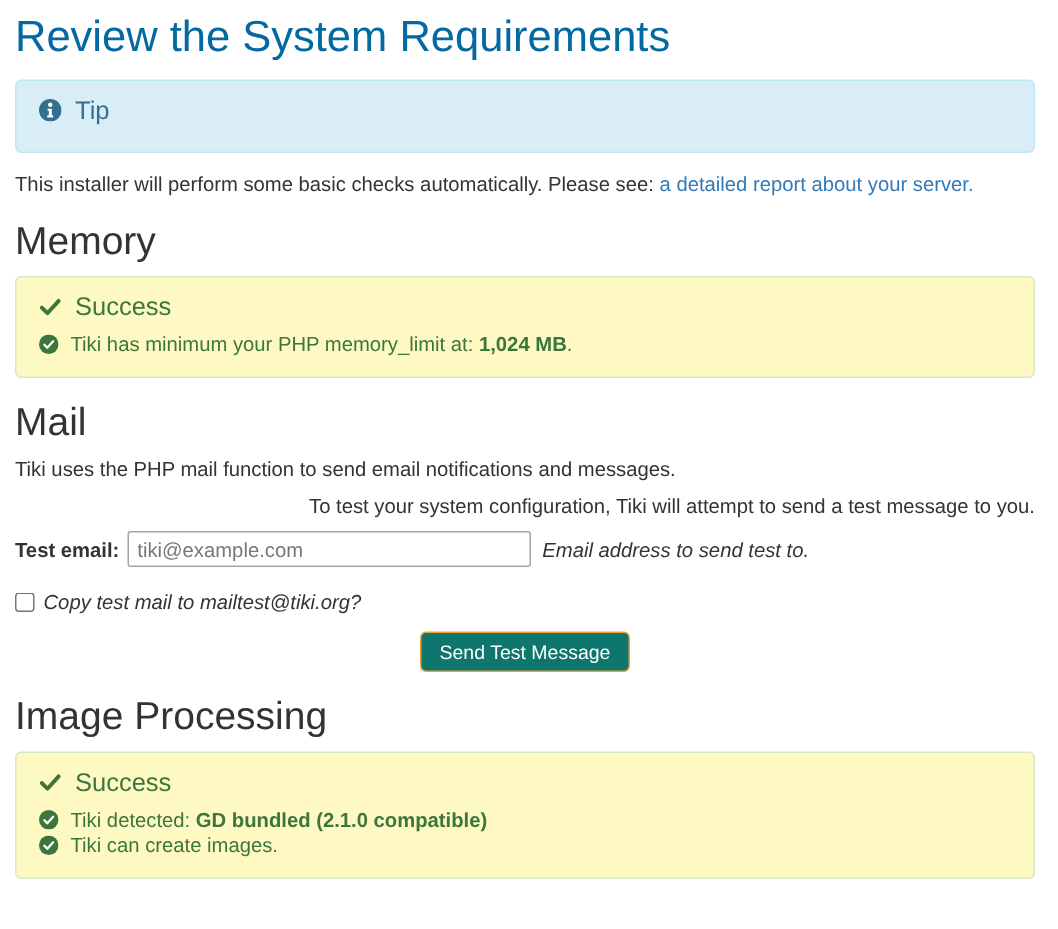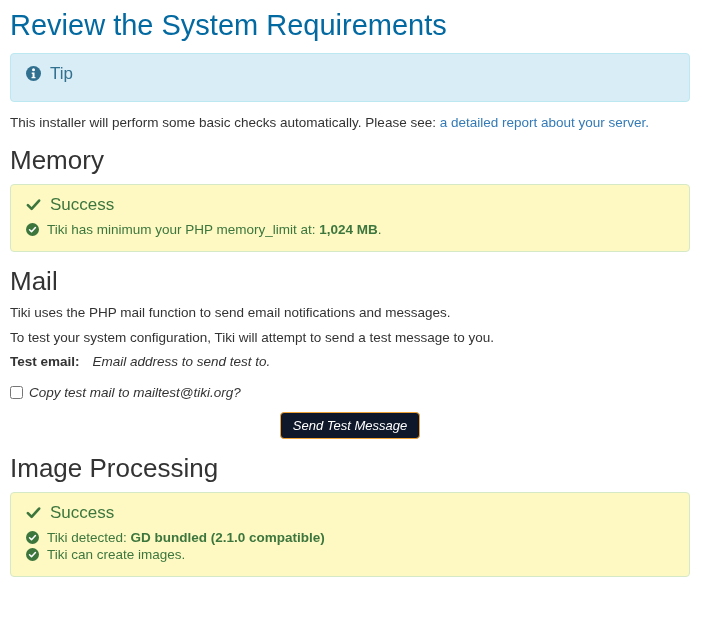--- a/index.html
+++ b/index.html
@@ -34,22 +34,22 @@
   }
   .text-input::placeholder{color:#777;opacity:1;}
   .help-text{font-style:italic;margin-left:8px;text-align:right;}
 
   .checkbox-row{margin-top:16px;display:flex;align-items:center;gap:6px;}
   .cb-label{font-style:italic;}
   input[type="checkbox"]{margin:0;width:13px;height:13px;}
 
   .button-row{margin-top:12px;text-align:center;}
   .btn-warning{
-    background:#0f172a;border:1px solid #eea236;border-radius:4px;color:#fff;
-    font-family:"Liberation Sans",sans-serif;font-size:13px;padding:5px 12px;cursor:pointer;font-style:italic;
+    background:#0f766e;border:1px solid #eea236;border-radius:4px;color:#fff;
+    font-family:"Liberation Sans",sans-serif;font-size:13px;padding:5px 12px;cursor:pointer;
   }
 </style>
 </head>
 <body>
 
 <div class="page">
 
   <h1>Review the System Requirements</h1>
 
   <div class="alert alert-info">
@@ -87,24 +87,25 @@
           </svg>
         </span>
         <span><span>Tiki has minimum your PHP memory_limit at: </span><b>1,024 MB</b><span>.</span></span>
       </li>
     </ul>
   </div>
 
   <h2>Mail</h2>
 
   <p class="body-text" style="margin-top:8px;">Tiki uses the PHP mail function to send email notifications and messages.</p>
-  <p class="body-text" style="margin-top:9px;">To test your system configuration, Tiki will attempt to send a test message to you.</p>
+  <p class="body-text" style="margin-top:9px;text-align:right;">To test your system configuration, Tiki will attempt to send a test message to you.</p>
 
   <div class="form-row">
     <label class="field-label">Test email:</label>
+    <input type="text" class="text-input" placeholder="tiki@example.com" style="">
     <span class="help-text">Email address to send test to.</span>
   </div>
 
   <div class="checkbox-row">
     <input type="checkbox" id="copy-cb" style="">
     <label for="copy-cb" class="cb-label">Copy test mail to mailtest@tiki.org?</label>
   </div>
 
   <div class="button-row">
     <button class="btn-warning">Send Test Message</button>

